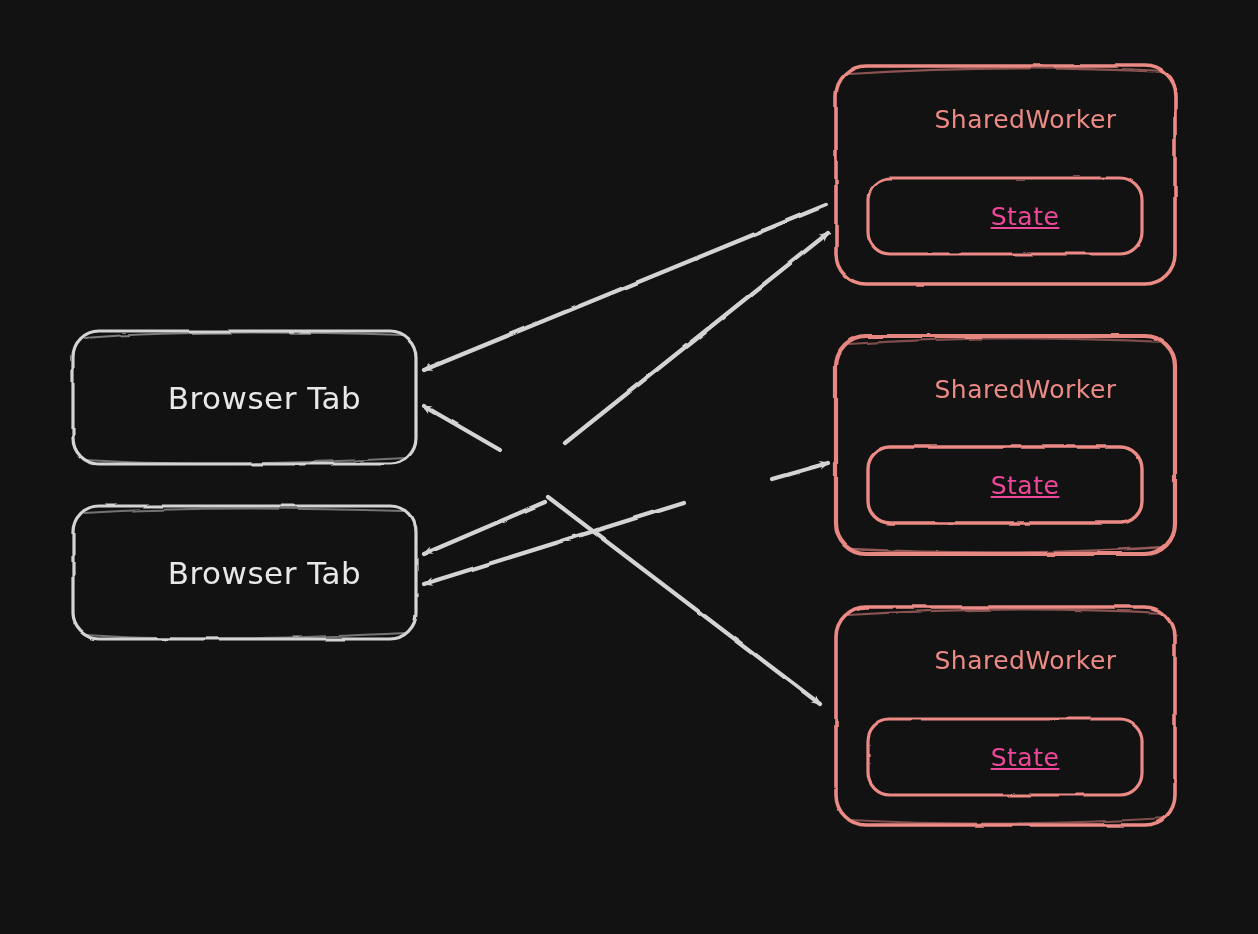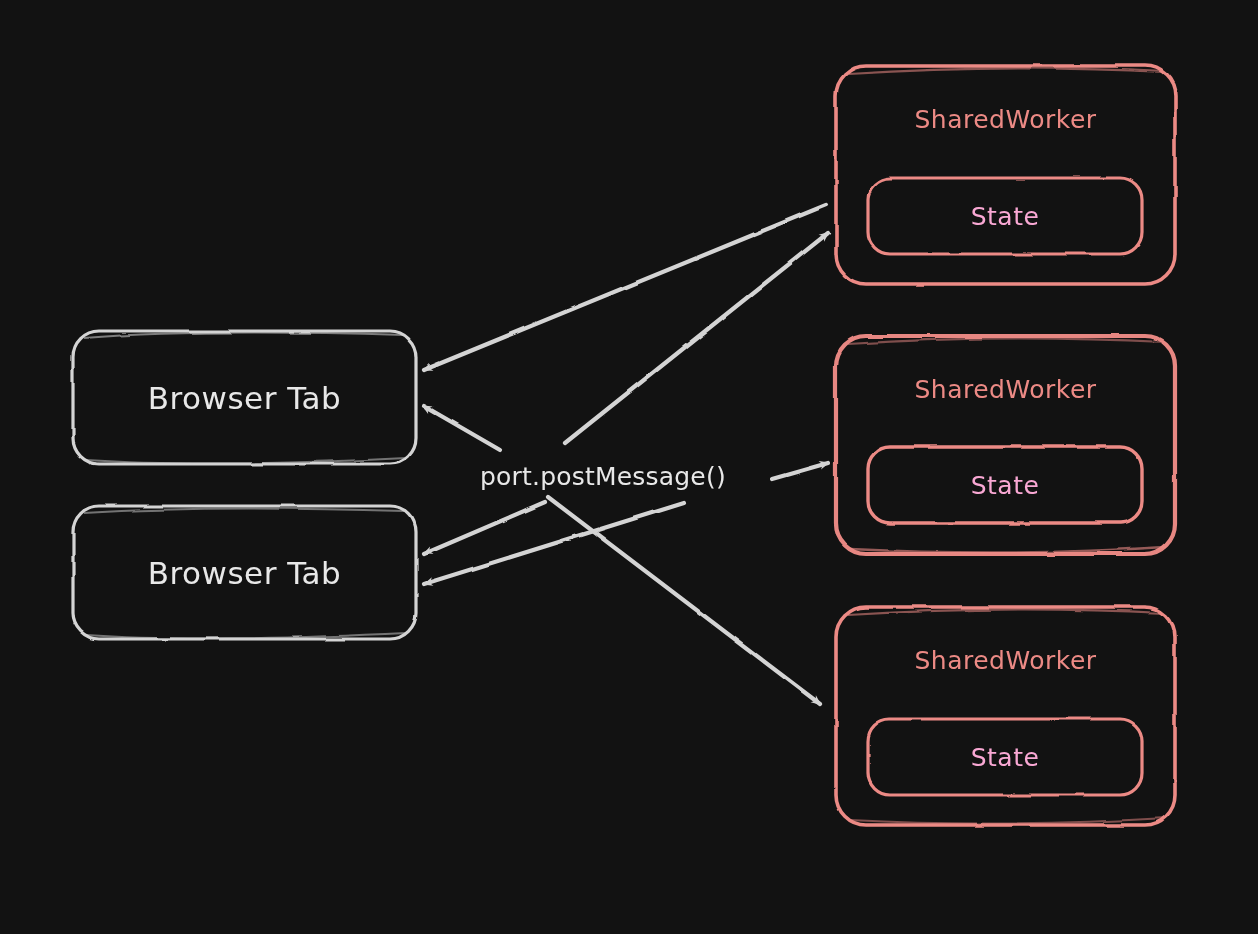--- a/index.html
+++ b/index.html
@@ -22,32 +22,34 @@
     height: 934px;
   }
   .node-label {
     position: absolute;
     display: flex;
     align-items: center;
     justify-content: center;
     white-space: nowrap;
     pointer-events: none;
     letter-spacing: 0.5px;
+    padding-left: 20px;
   }
   .tab-title {
     color: #e8e8e8;
     font-size: 31px;
   }
   .worker-title {
     color: #ec8a85;
     font-size: 25px;
   }
   .state-title {
-    color: #f9a8d4;
+    color: #ec4899;
     font-size: 25px;
+    text-decoration: underline;
   }
   .edge-label {
     position: absolute;
     color: #e8e8e8;
     font-size: 25px;
     white-space: nowrap;
     letter-spacing: 0.2px;
   }
 </style>
 </head>
@@ -133,15 +135,14 @@
 
   <div class="node-label worker-title" style="left:836px; top:96px; width:339px; height:46px;">SharedWorker</div>
   <div class="node-label state-title" style="left:868px; top:178px; width:274px; height:76px;">State</div>
 
   <div class="node-label worker-title" style="left:836px; top:366px; width:339px; height:46px;">SharedWorker</div>
   <div class="node-label state-title" style="left:868px; top:447px; width:274px; height:76px;">State</div>
 
   <div class="node-label worker-title" style="left:836px; top:637px; width:339px; height:46px;">SharedWorker</div>
   <div class="node-label state-title" style="left:868px; top:719px; width:274px; height:76px;">State</div>
 
-  <div class="edge-label" style="left:480px; top:462px;">port.postMessage()</div>
 
 </div>
 
 </body></html>

